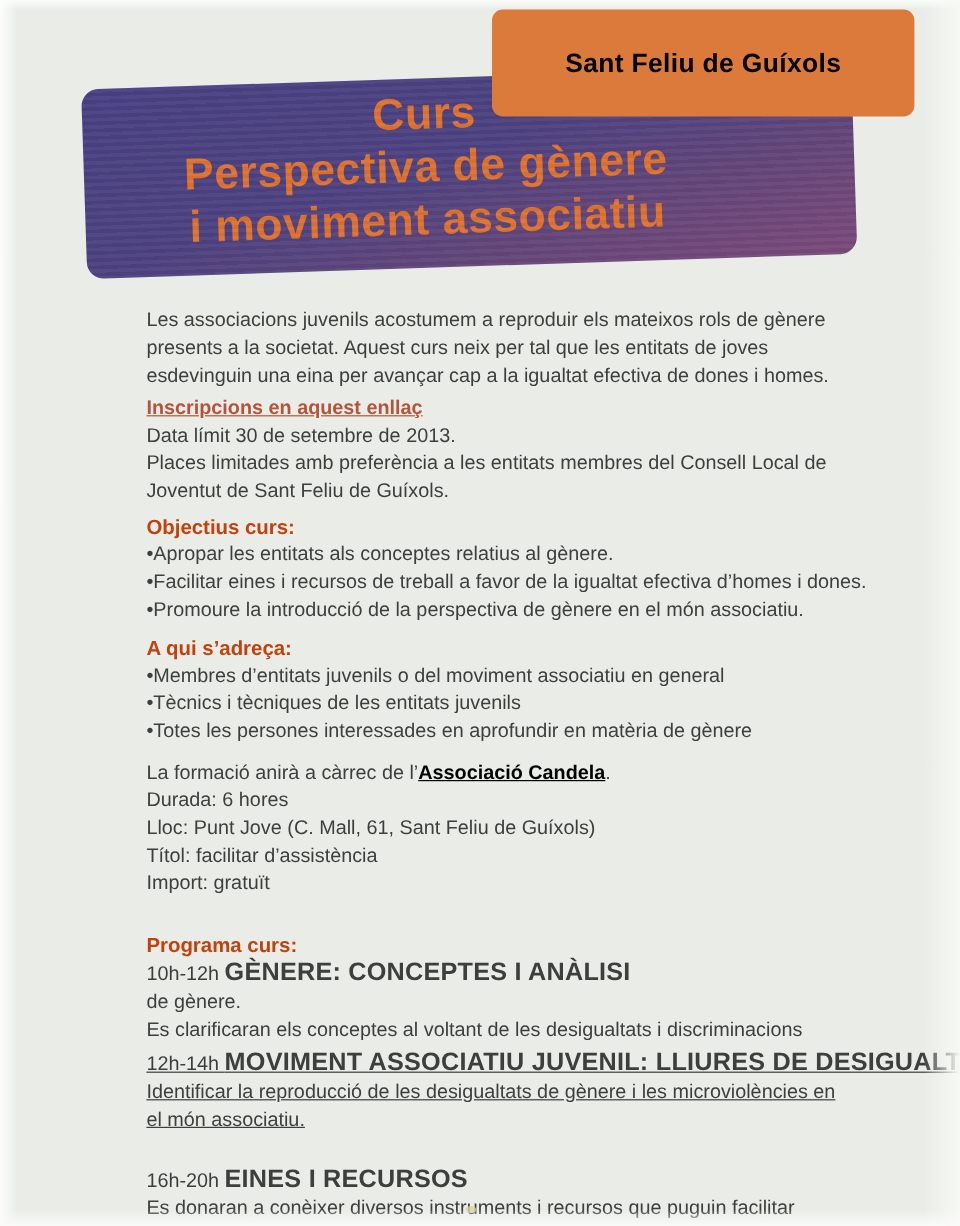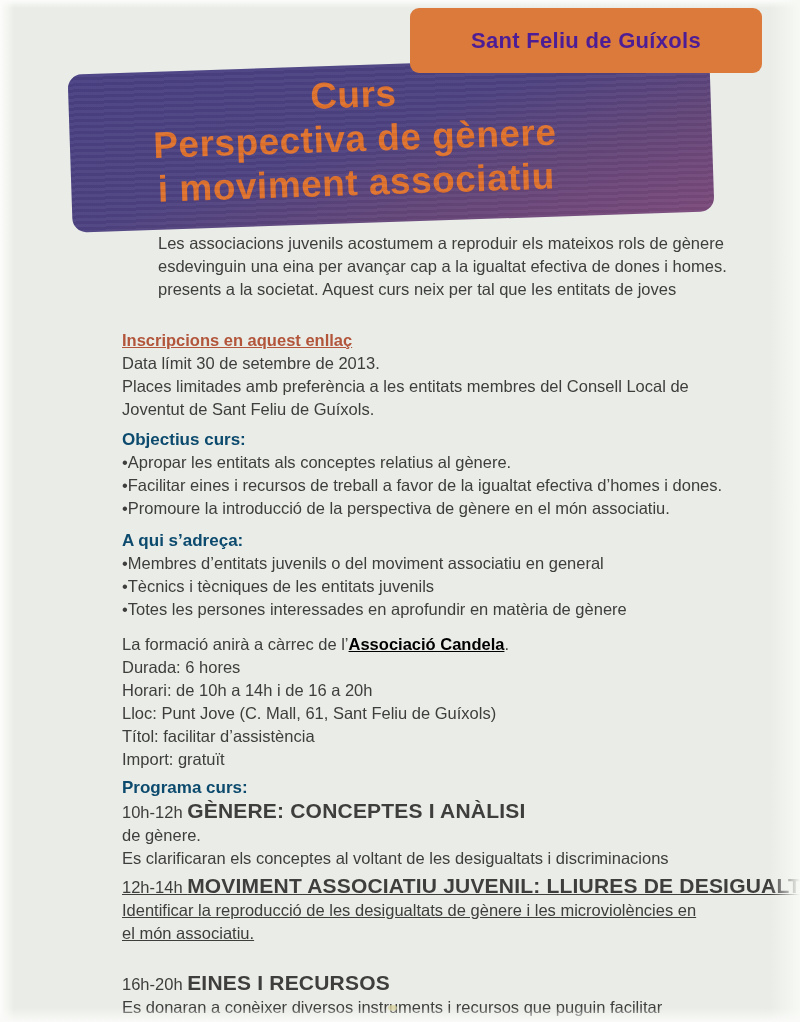--- a/index.html
+++ b/index.html
@@ -34,30 +34,30 @@
     background:repeating-linear-gradient(180deg,rgba(255,255,255,.035) 0 3px,rgba(0,0,0,.03) 3px 6px);
   }
   .title-text{
     position:absolute;left:18px;top:8px;width:534px;
     text-align:center;color:#e0722d;font-weight:bold;
     font-size:37px;line-height:44px;letter-spacing:.5px;
   }
 
   
   .badge{
-    position:absolute;left:410px;top:8px;width:352px;height:65px;
+    position:absolute;left:410px;top:8px;width:352px;height:89px;
     background:#dc7a3c;border-radius:9px;z-index:3;
     display:flex;flex-direction:column;align-items:center;justify-content:center;gap:9px;
-    color:#4c1d95;font-weight:bold;font-size:22px;letter-spacing:.3px;
+    color:#000000;font-weight:bold;font-size:22px;letter-spacing:.3px;
   }
 
   
   .block{position:absolute;left:122px;width:606px;font-size:16.5px;line-height:23px;z-index:2;}
   .line{white-space:nowrap;}
-  .sec-heading{color:#0c4a6e;font-weight:bold;font-size:17px;}
+  .sec-heading{color:#c2410c;font-weight:bold;font-size:17px;}
   .link{color:#b2553b;font-weight:bold;text-decoration:underline;cursor:pointer;text-align:right;}
   .candela{font-weight:bold;text-decoration:underline;cursor:pointer;color:#000000;}
   .session-title{font-weight:bold;font-size:21px;letter-spacing:.2px;}
   .s2{margin-top:4px;text-decoration:underline;}
   .s3{margin-top:26px;}
 </style>
 </head>
 <body>
 
 <div class="edge edge-left"></div>
@@ -71,24 +71,24 @@
     <div>Curs</div>
     <div>Perspectiva de gènere</div>
     <div>i moviment associatiu</div>
   </div>
 </div>
 
 <div class="badge">
   <div>Sant Feliu de Guíxols</div>
 </div>
 
-<div class="block" style="top:232px;margin-left:36px;">
+<div class="block" style="top:256px;">
   <div class="line">Les associacions juvenils acostumem a reproduir els mateixos rols de gènere</div>
+  <div class="line">presents a la societat. Aquest curs neix per tal que les entitats de joves</div>
   <div class="line">esdevinguin una eina per avançar cap a la igualtat efectiva de dones i homes.</div>
-  <div class="line">presents a la societat. Aquest curs neix per tal que les entitats de joves</div>
 </div>
 
 <div class="block" style="top:329px;">
   <div class="line"><span class="link">Inscripcions en aquest enllaç</span></div>
   <div class="line">Data límit 30 de setembre de 2013.</div>
   <div class="line">Places limitades amb preferència a les entitats membres del Consell Local de</div>
   <div class="line">Joventut de Sant Feliu de Guíxols.</div>
 </div>
 
 <div class="block" style="top:428px;">
@@ -101,21 +101,20 @@
 <div class="block" style="top:529px;">
   <div class="line sec-heading">A qui s’adreça:</div>
   <div class="line">•Membres d’entitats juvenils o del moviment associatiu en general</div>
   <div class="line">•Tècnics i tècniques de les entitats juvenils</div>
   <div class="line">•Totes les persones interessades en aprofundir en matèria de gènere</div>
 </div>
 
 <div class="block" style="top:633px;">
   <div class="line"><span>La formació anirà a càrrec de l’</span><span class="candela">Associació Candela</span><span>.</span></div>
   <div class="line">Durada: 6 hores</div>
-  <div class="line">Horari: de 10h a 14h i de 16 a 20h</div>
   <div class="line">Lloc: Punt Jove (C. Mall, 61, Sant Feliu de Guíxols)</div>
   <div class="line">Títol: facilitar d’assistència</div>
   <div class="line">Import: gratuït</div>
 </div>
 
 <div class="block" style="top:776px;">
   <div class="line sec-heading">Programa curs:</div>
 
   <div>
     <div class="line"><span>10h-12h </span><span class="session-title">GÈNERE: CONCEPTES I ANÀLISI</span></div>

